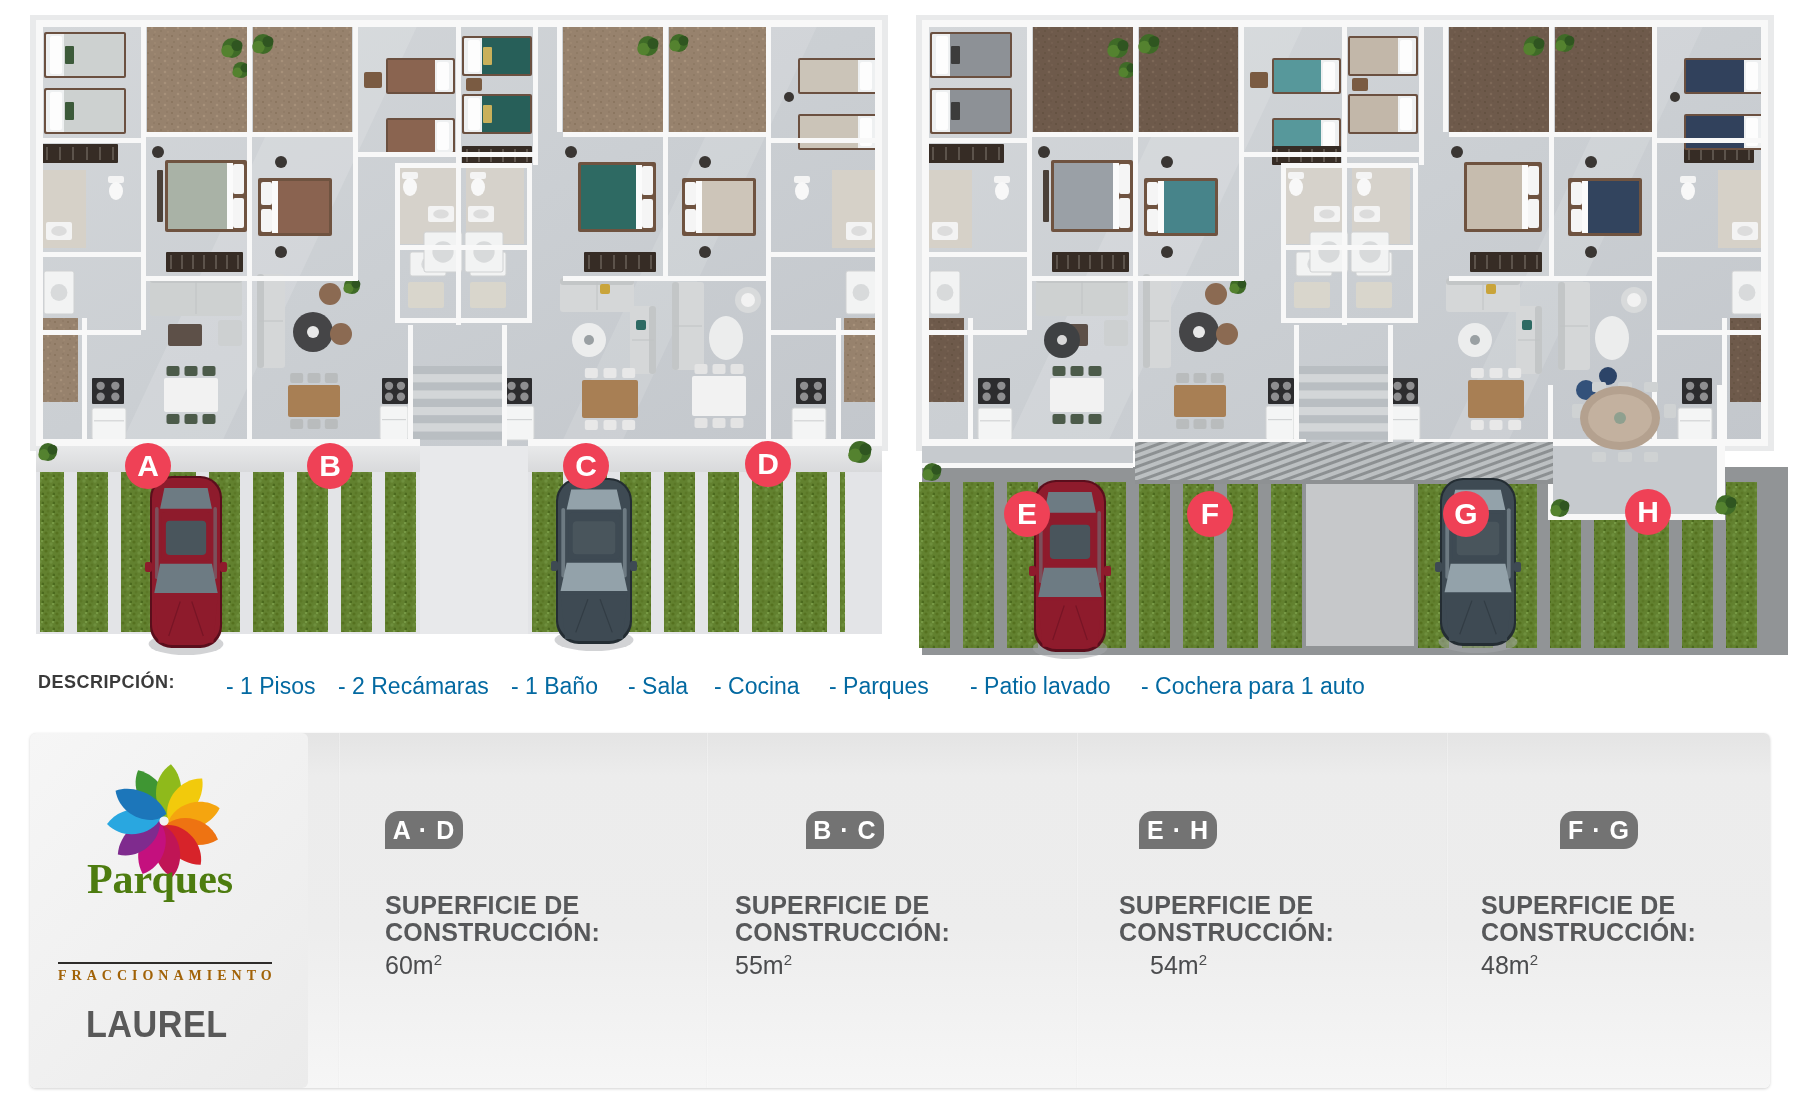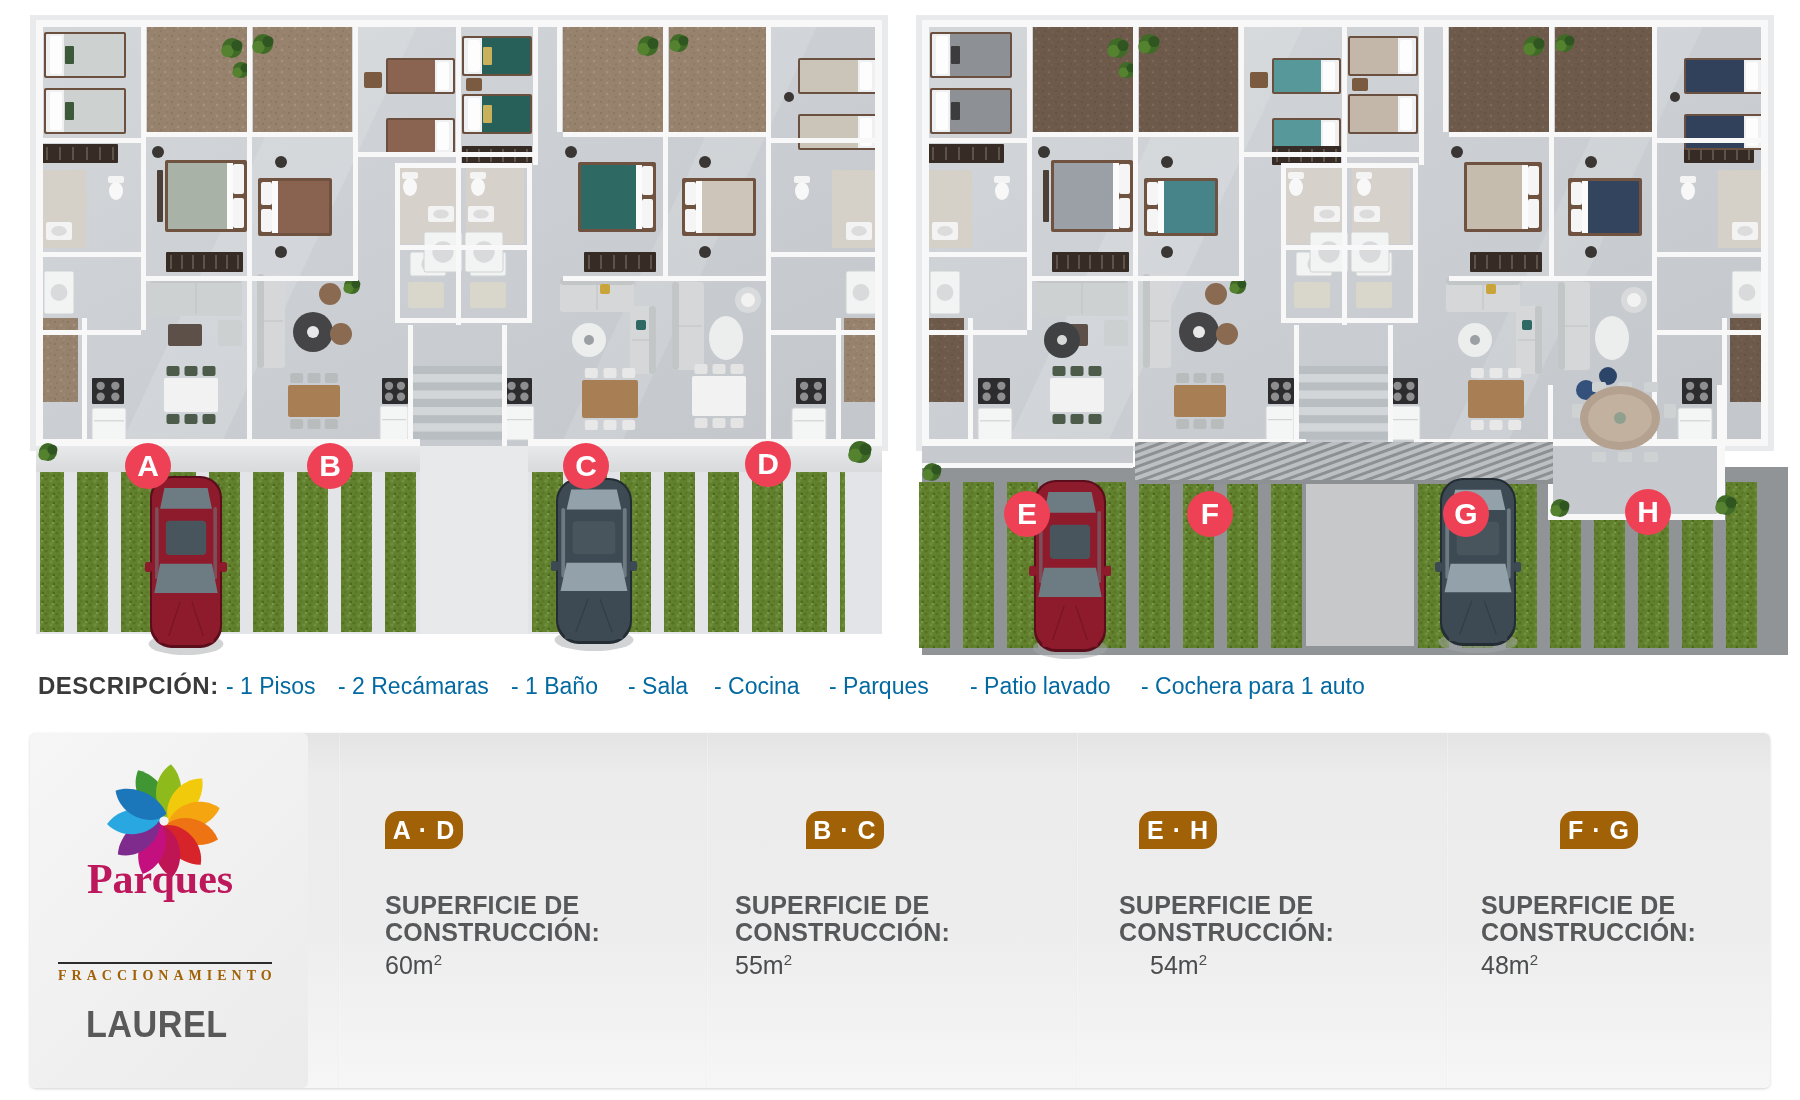--- a/index.html
+++ b/index.html
@@ -1,30 +1,30 @@
 <!DOCTYPE html>
 <html><head><meta charset="utf-8">
 <style>
 html,body{margin:0;padding:0;background:#ffffff;width:1800px;height:1100px;overflow:hidden;
 font-family:"Liberation Sans", sans-serif;}
 #page{position:relative;width:1800px;height:1100px;}
-.dlabel{position:absolute;left:38px;top:672px;font-size:24px;font-weight:bold;color:#3a3a3a;letter-spacing:0.5px}
+.dlabel{position:absolute;left:38px;top:672px;font-size:18px;font-weight:bold;color:#3a3a3a;letter-spacing:0.5px}
 .ditem{position:absolute;top:673px;font-size:23px;color:#0369a1}
 #panel{position:absolute;left:30px;top:733px;width:1740px;height:355px;border-radius:6px;
 background:linear-gradient(180deg,#e4e4e4 0%,#ececec 12%,#ededed 55%,#f6f6f6 100%);
 box-shadow:0 1px 3px rgba(0,0,0,0.18);}
 .seam{position:absolute;top:0;width:2px;height:355px;background:linear-gradient(90deg,rgba(0,0,0,0.025),rgba(255,255,255,0.45));}
 #logocard{position:absolute;left:0;top:0;width:278px;height:355px;border-radius:6px;
 background:linear-gradient(135deg,#f6f6f6 0%,#ebebeb 100%);}
-.badge{position:absolute;top:811px;width:78px;height:38px;background:#a16207;color:#fff;
+.badge{position:absolute;top:811px;width:78px;height:38px;background:#737373;color:#fff;
 border-radius:14px 14px 14px 0;font-size:25px;font-weight:bold;text-align:center;line-height:38px;letter-spacing:1px}
 .sup{position:absolute;top:892px;font-size:25px;font-weight:bold;color:#57585a;line-height:27px;letter-spacing:0.2px}
 .area{position:absolute;top:951px;font-size:25px;color:#4b4c4e}
 .area sup{font-size:15px}
-#pname{position:absolute;left:0px;top:860px;width:320px;text-align:center;color:#be185d;
+#pname{position:absolute;left:0px;top:860px;width:320px;text-align:center;color:#4d7c0f;
 font-family:"Liberation Serif", serif;font-weight:bold;}
 #pline1{font-size:42px;line-height:38px;}
 #pline2{font-size:48px;line-height:49px;}
 #frac{position:absolute;left:58px;top:962px;width:214px;text-align:center;border-top:2px solid #2e2c2a;
 padding-top:4px;font-size:14px;letter-spacing:5px;color:#a16207;font-family:"Liberation Serif",serif;font-weight:bold}
 #laurel{position:absolute;left:86px;top:1004px;font-size:36px;font-weight:bold;color:#595959;letter-spacing:0.5px;transform:scaleX(0.95);transform-origin:left}
 </style></head>
 <body>
 <div id="page">
 

